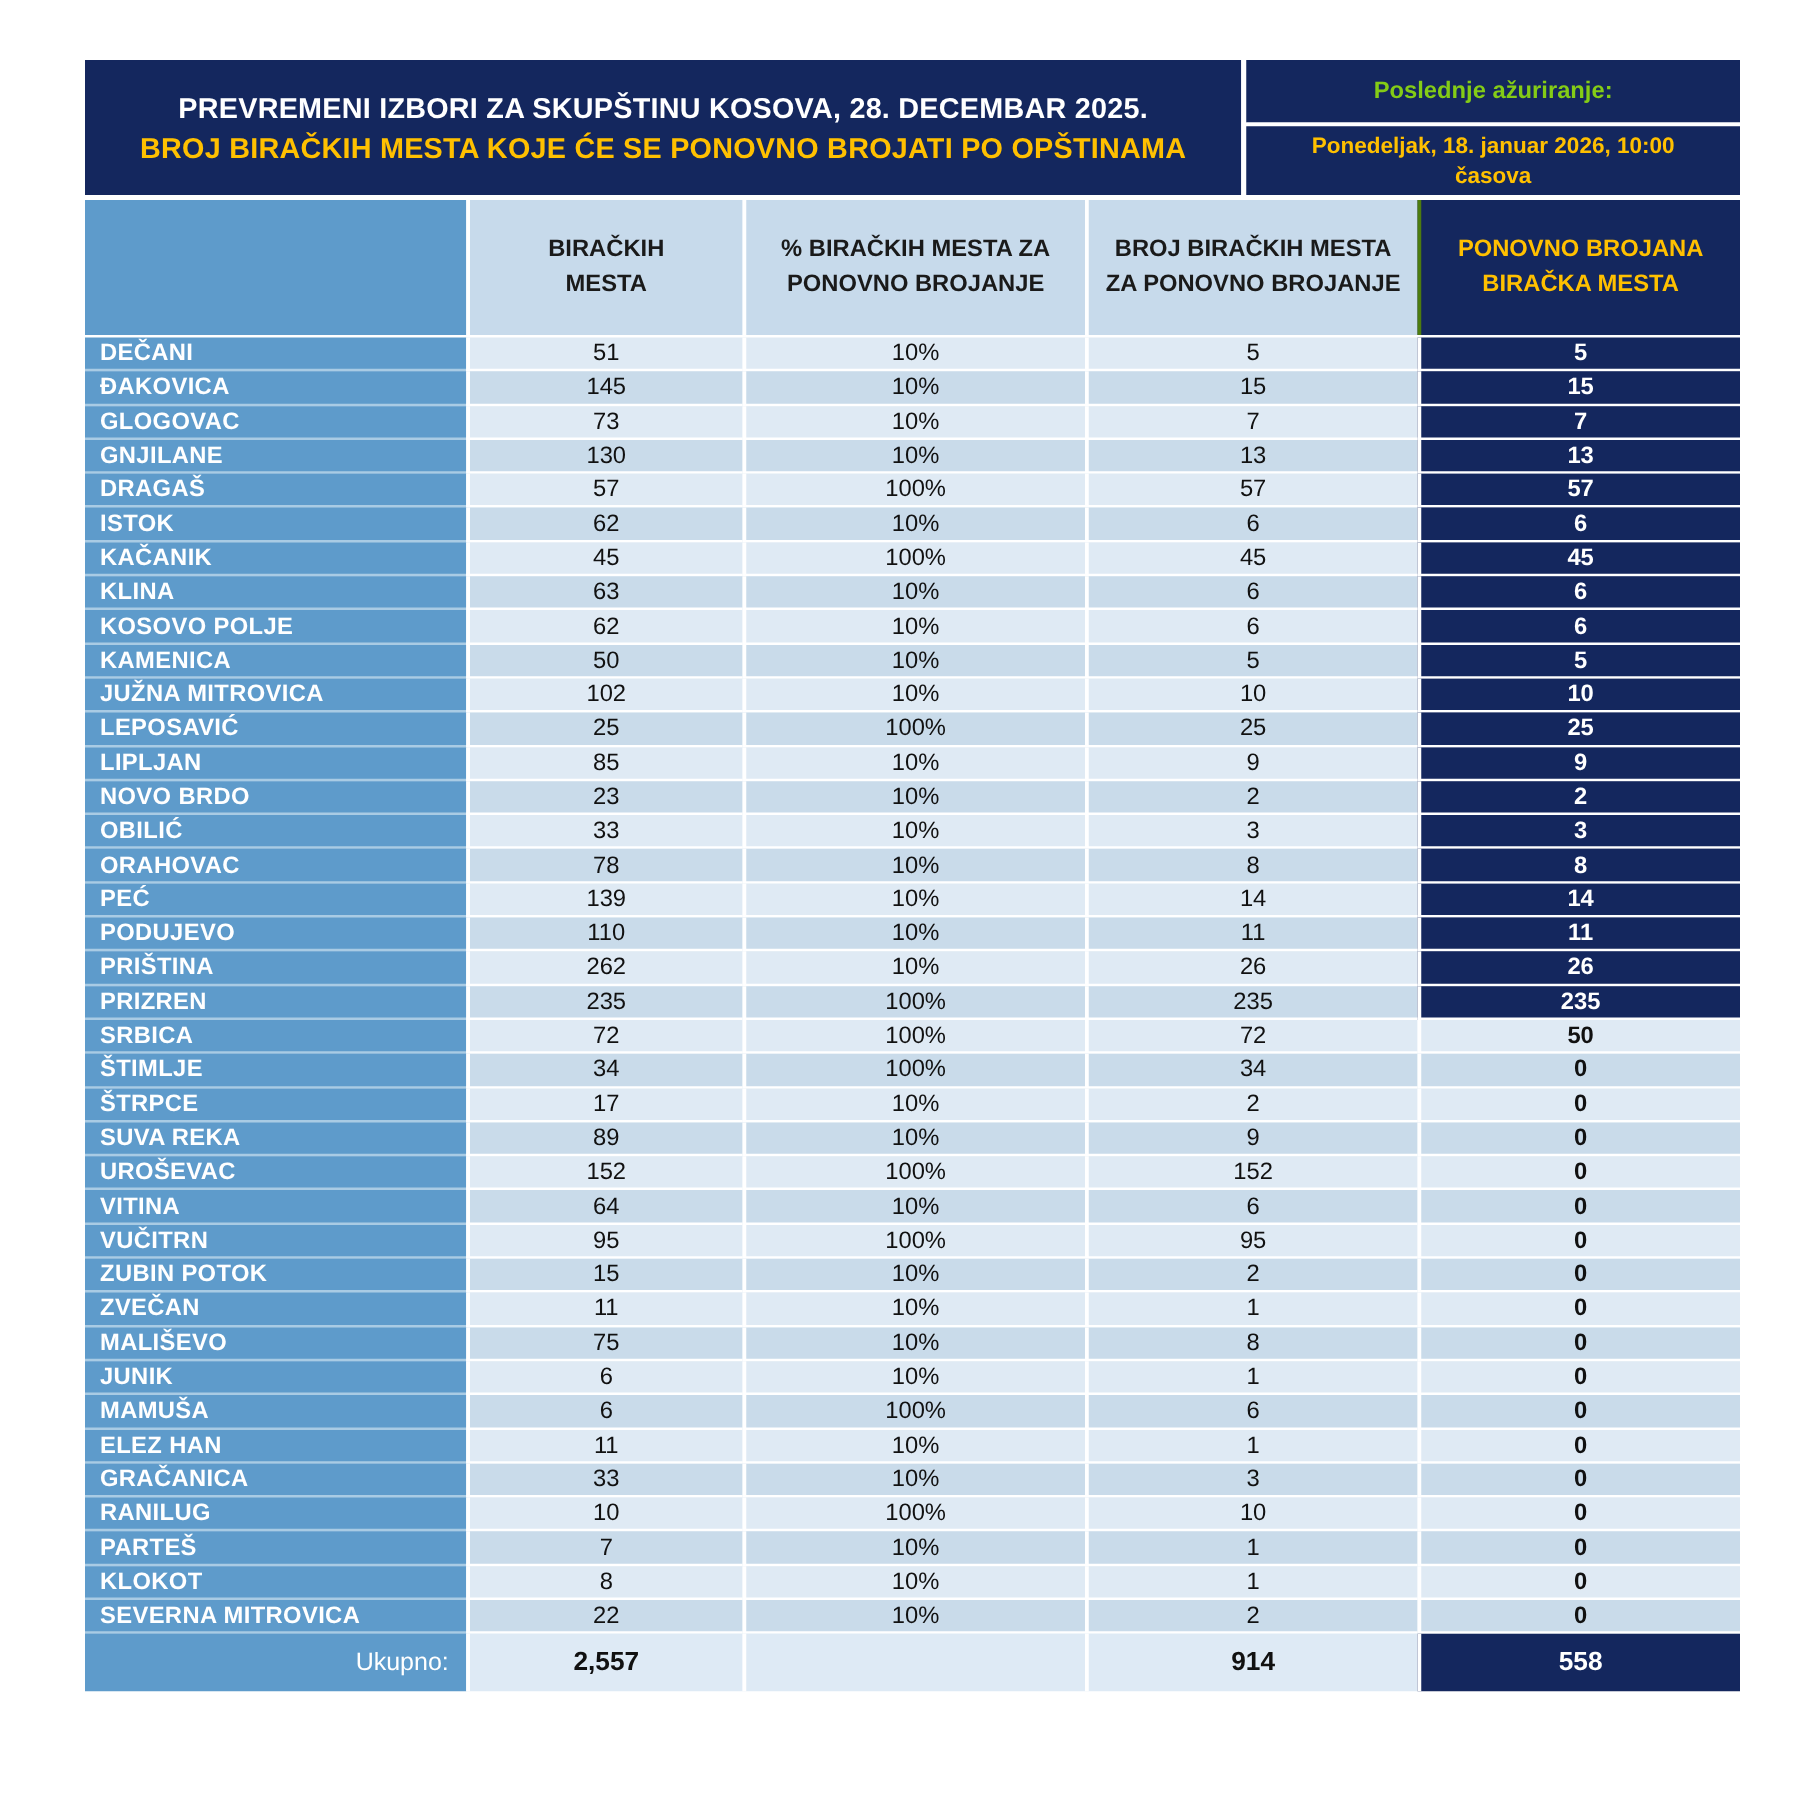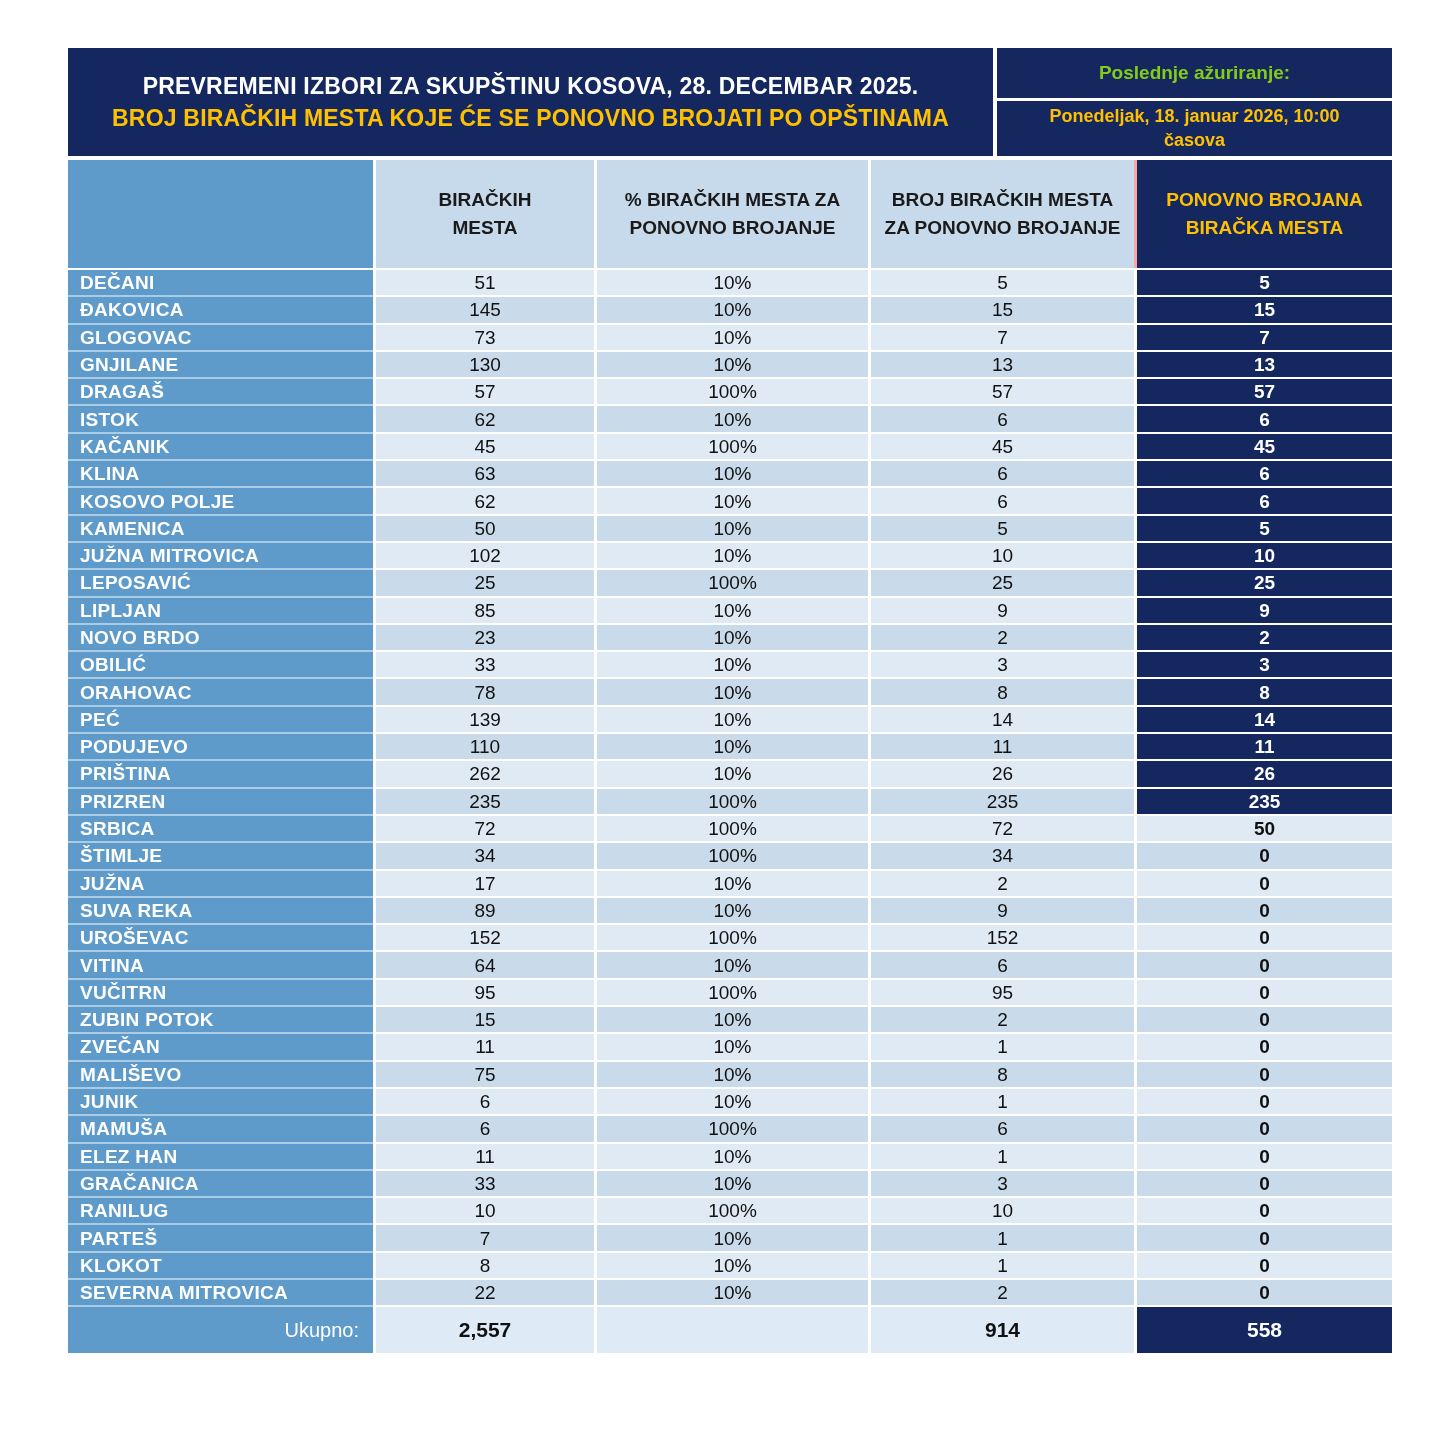--- a/index.html
+++ b/index.html
@@ -34,21 +34,21 @@
   .hgap2 { height:2px; background:#ffffff; }
 
   
   .chead { display:grid; grid-template-columns:305px 221px 274px 266px 258px; height:108px; }
   .chead .hc {
     display:flex; align-items:center; justify-content:center; text-align:center;
     font-weight:bold; font-size:19px; line-height:1.45; color:#1a1a1a;
   }
   .hc-muni { background:#5E9BCB; }
   .hc-light { background:#C7DAEB; border-left:3px solid #ffffff; }
-  .hc-navy  { background:#14275E; color:#FFC000 !important; border-left:3px solid #fca5a5; }
+  .hc-navy  { background:#14275E; color:#FFC000 !important; border-left:3px solid #4d7c0f; }
   .hc .w2 { max-width:140px; }
   .hc .w3 { max-width:245px; }
   .hc .w4 { max-width:245px; }
   .hc .w5 { max-width:215px; }
 
   
   #rows .trow { display:grid; grid-template-columns:305px 221px 274px 266px 258px; height:27.3px; }
   #rows .trow:nth-child(odd)  { --shade:#DFEAF4; }
   #rows .trow:nth-child(even) { --shade:#C9DBEA; }
   .c {
@@ -266,21 +266,21 @@
     <div class="c b rec">50</div>
   </div>
         <div class="trow">
     <div class="c muni">ŠTIMLJE</div>
     <div class="c b">34</div>
     <div class="c b">100%</div>
     <div class="c b">34</div>
     <div class="c b rec">0</div>
   </div>
         <div class="trow">
-    <div class="c muni">JUŽNA</div>
+    <div class="c muni">ŠTRPCE</div>
     <div class="c b">17</div>
     <div class="c b">10%</div>
     <div class="c b">2</div>
     <div class="c b rec">0</div>
   </div>
         <div class="trow">
     <div class="c muni">SUVA REKA</div>
     <div class="c b">89</div>
     <div class="c b">10%</div>
     <div class="c b">9</div>

